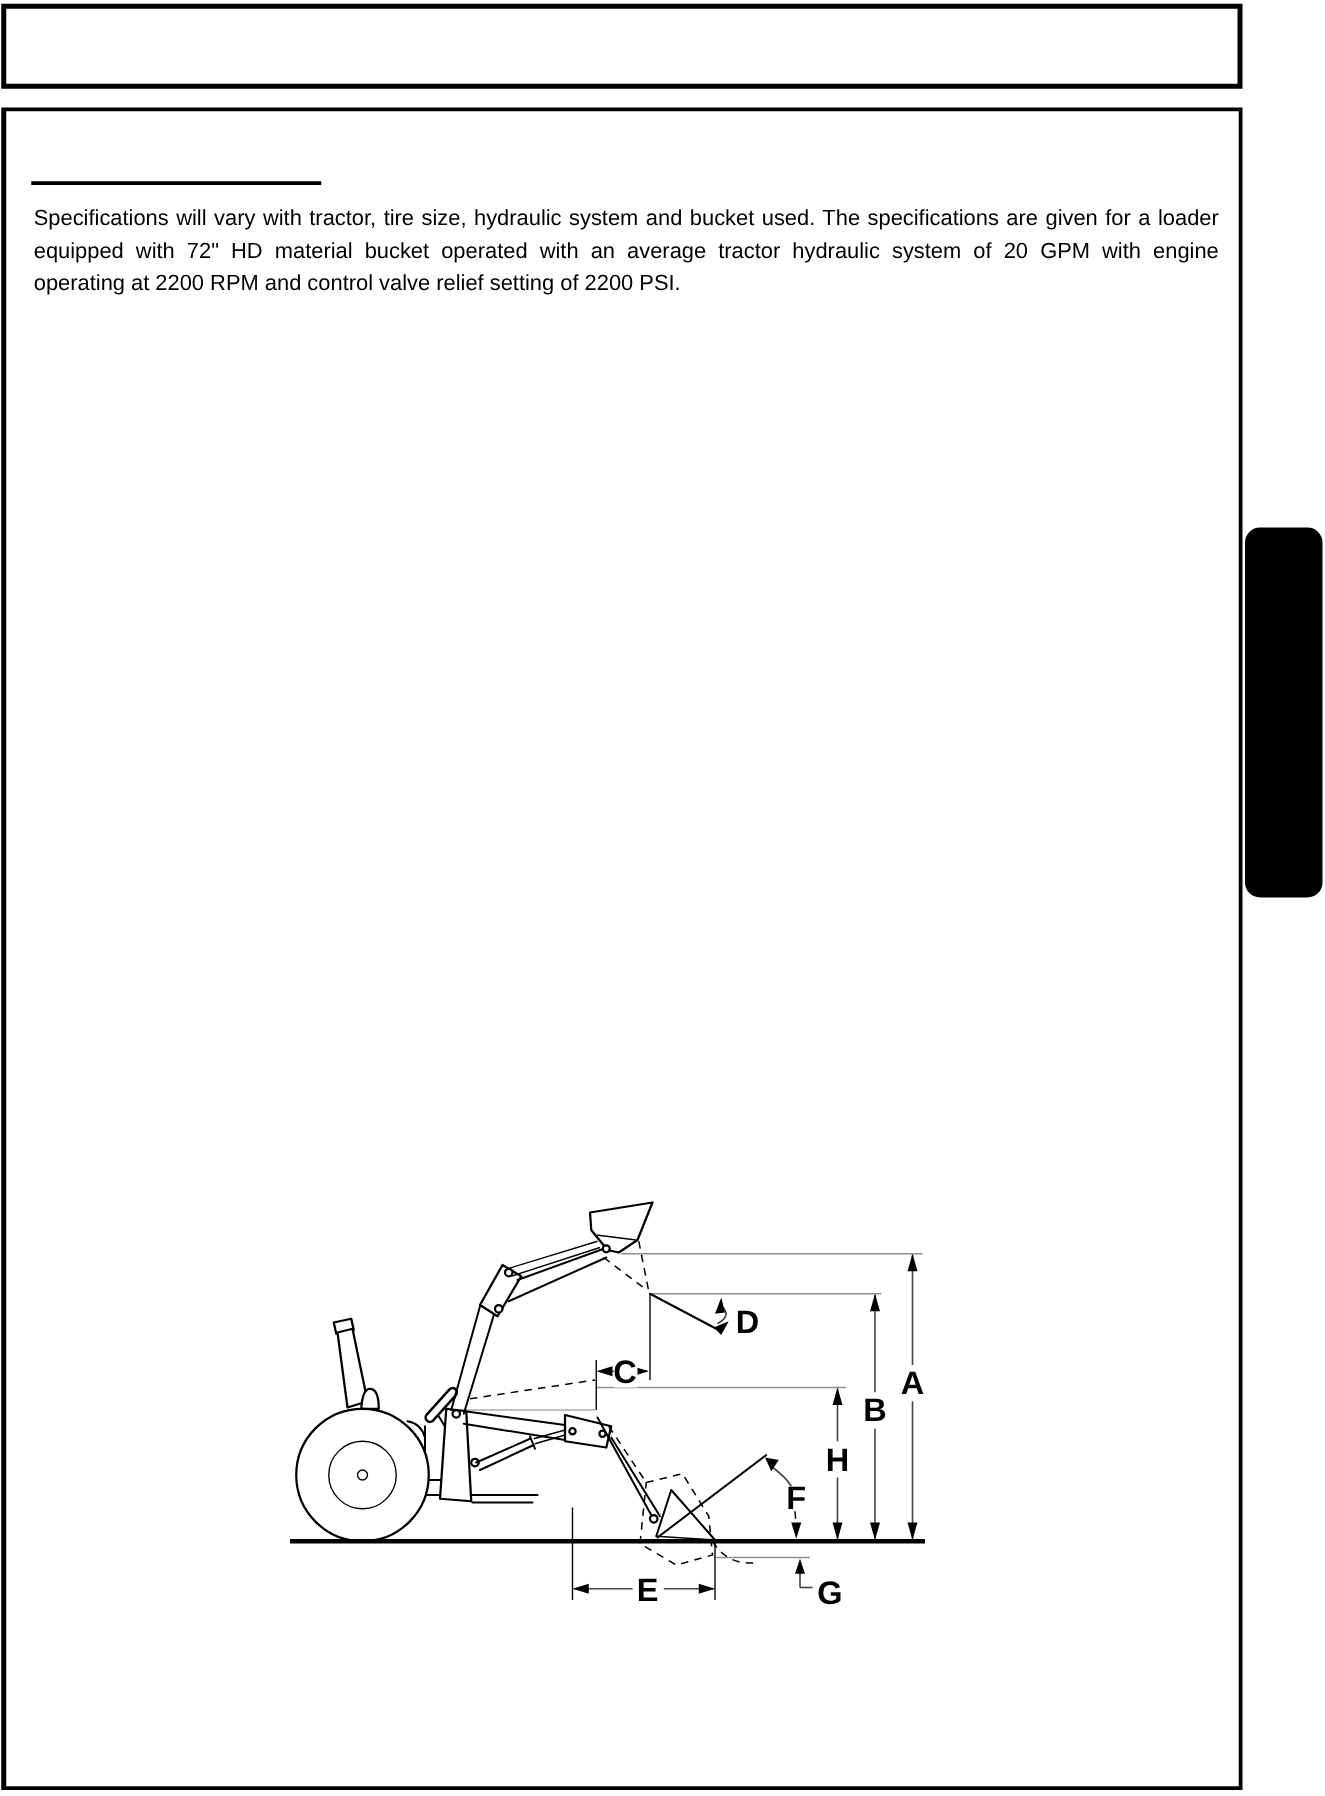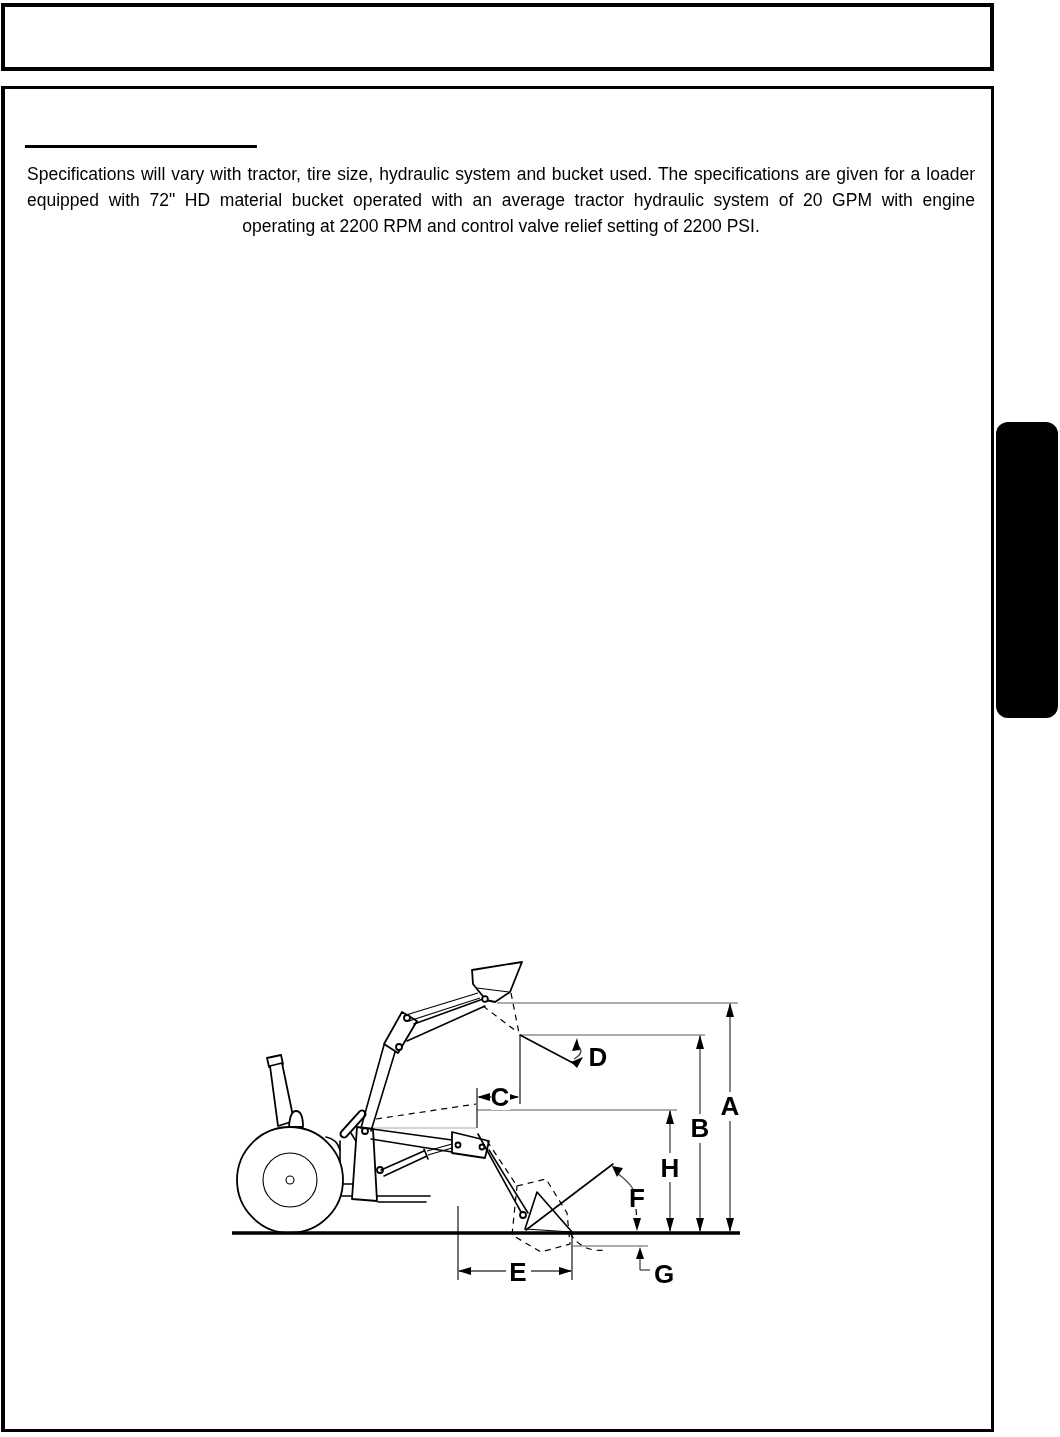--- a/index.html
+++ b/index.html
@@ -7,21 +7,21 @@
         font-family:"Liberation Sans",sans-serif;color:#000;}
   .header-box{position:absolute;left:1px;top:3px;width:993px;height:68px;
               border:4px solid #000;box-sizing:border-box;background:#fff;}
   .content-box{position:absolute;left:1px;top:86px;width:993px;height:1346px;
                border:3px solid #000;border-left-width:4px;box-sizing:border-box;background:#fff;}
   .chapter-tab{position:absolute;left:996px;top:422px;width:62px;height:296px;
                background:#000;border-radius:12px;}
   .heading-rule{position:absolute;left:25px;top:145px;width:232px;height:3px;background:#000;}
   .spec-paragraph{position:absolute;left:27px;top:161px;width:948px;
                   font-size:17.5px;line-height:26px;color:#000;}
-  .spec-line{white-space:normal;text-align:center;}
+  .spec-line{white-space:normal;}
   .spec-line.just{text-align:justify;text-align-last:justify;}
   .diagram-svg{position:absolute;left:0;top:0;width:1060px;height:1437px;}
   .t{stroke:#000;stroke-width:1.6;fill:none;stroke-linejoin:round;stroke-linecap:round;}
   .tw{stroke:#000;stroke-width:1.8;fill:#fff;stroke-linejoin:round;}
   .thin{stroke:#000;stroke-width:1.1;fill:none;}
   .dash{stroke:#000;stroke-width:1.2;fill:none;stroke-dasharray:6 5;}
   .ref{stroke:#8f8f8f;stroke-width:1.3;fill:none;}
   .carry{stroke:#aaa;stroke-width:1.1;fill:none;}
   .dim{stroke:#444;stroke-width:1.3;fill:none;}
   .ah{fill:#000;stroke:none;}

